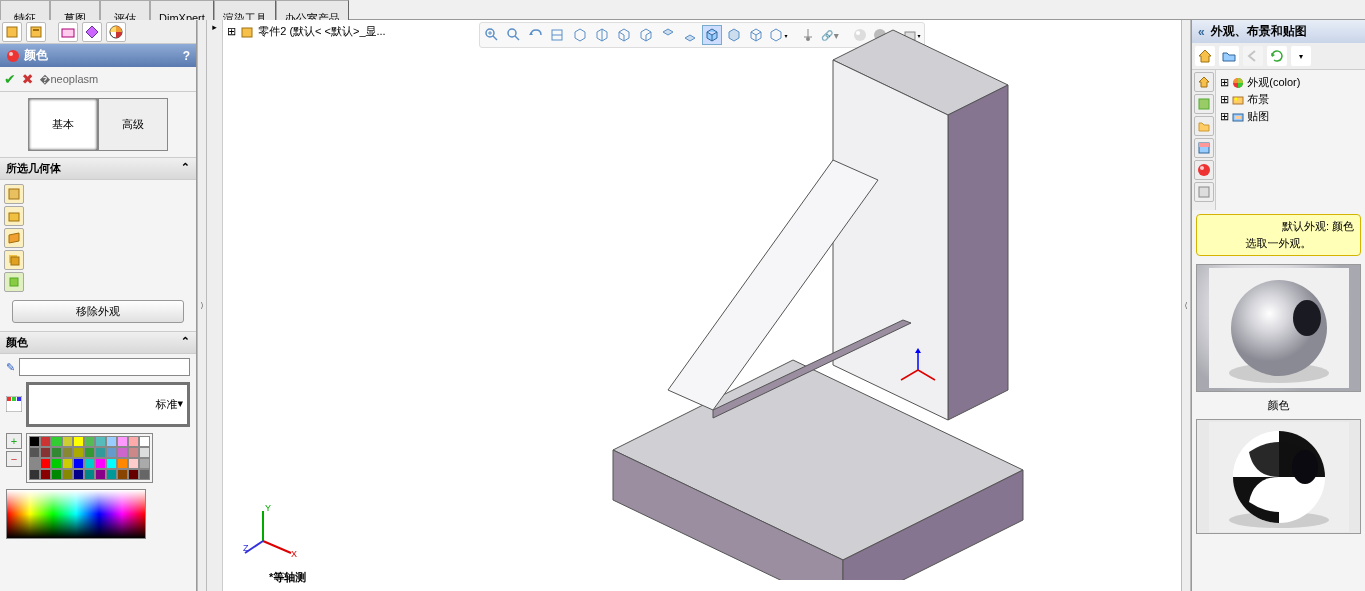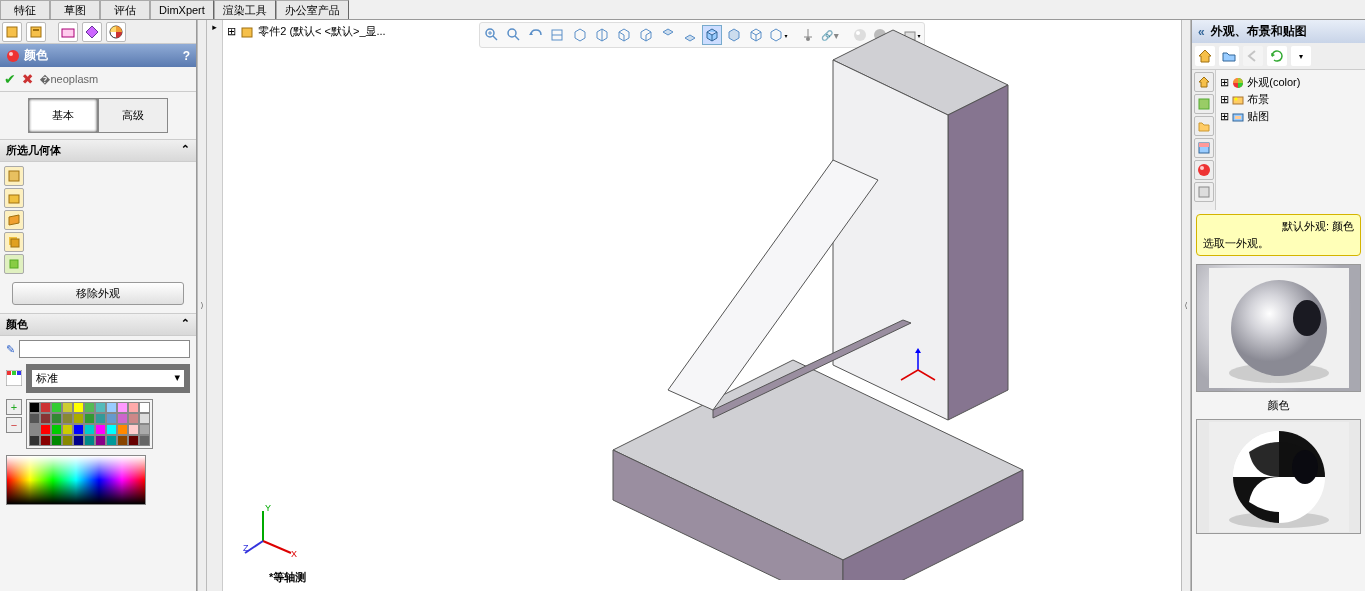--- a/index.html
+++ b/index.html
@@ -1,53 +1,53 @@
 <!DOCTYPE html>
 <html><head>
 <meta charset="utf-8">
 <style>
 * { box-sizing: border-box; margin: 0; padding: 0; font-family: "Microsoft YaHei", sans-serif; }
 body { width: 1365px; height: 591px; overflow: hidden; background: #fff; font-size: 11px; }
 
 
 .top-tabs { height: 20px; background: #f0f0f0; display: flex; border-bottom: 1px solid #999; }
-.top-tab { padding: 2px 8px; border: 1px solid #aaa; border-bottom: none; margin-right: 0; background: #e8e8e8; cursor: pointer; min-width: 50px; text-align: center; font-size: 11px; line-height: 15px; }
+.top-tab { padding: 10px 8px; border: 1px solid #aaa; border-bottom: none; margin-right: 0; background: #e8e8e8; cursor: pointer; min-width: 50px; text-align: center; font-size: 11px; line-height: 15px; }
 .top-tab.bordered { border-right: 1px solid #666; }
 
 
 .main { display: flex; height: 571px; }
 
 
 .left-panel { width: 197px; background: #f4f4f4; border-right: 1px solid #999; display: flex; flex-direction: column; }
 .feat-toolbar { height: 24px; display: flex; align-items: center; padding: 2px; gap: 4px; background: #eee; border-bottom: 1px solid #ccc; }
 .fm-icon { width: 20px; height: 20px; border: 1px solid #bbb; background: #fff; display: flex; align-items: center; justify-content: center; cursor: pointer; border-radius: 2px; }
 
 .color-header { background: linear-gradient(#8fabd6, #5a7ab0); color: #fff; padding: 3px 6px; font-size: 12px; font-weight: bold; display: flex; align-items: center; justify-content: space-between; }
 .ok-cancel { display: flex; gap: 6px; padding: 4px; border-bottom: 1px solid #ccc; }
 .ok-btn { color: #2a2; font-size: 14px; cursor: pointer; }
 .cancel-btn { color: #c33; font-size: 14px; cursor: pointer; }
 
 .radio-row { display: flex; padding: 6px 10px; gap: 0; justify-content:center;}
-.radio-btn { width: 70px; text-align: center; padding: 9px 0; border: 1px solid #888; background: #eee; cursor: pointer; font-size: 11px; }
+.radio-btn { width: 70px; text-align: center; padding: 18px 0; border: 1px solid #888; background: #eee; cursor: pointer; font-size: 11px; }
 .radio-btn.active { background: #fff; box-shadow: inset 0 0 3px #333; }
 
 .mini-tab { display: inline-block; padding: 3px 8px; border: 1px solid #999; border-bottom: none; background: #fff; margin-left: 4px; font-size: 11px; }
 
 .sec-header { background: linear-gradient(#f0f0f0,#d8d8d8); padding: 3px 6px; font-weight: bold; display: flex; justify-content: space-between; border-top: 1px solid #ccc; border-bottom: 1px solid #ccc; font-size: 11px; }
 .geo-body { display: flex; padding: 4px; gap: 4px; }
 .geo-icons { display: flex; flex-direction: column; gap: 2px; }
 .geo-icons .gi { width: 20px; height: 20px; border: 1px solid #aaa; border-radius: 2px; display:flex; align-items:center; justify-content:center;}
 .geo-list { flex: 1; height: 124px; background: #cee6f3; border: 1px solid #6a9ac9; padding: 2px 4px; font-size: 11px; }
 .remove-btn { margin: 4px 12px 8px 12px; padding: 3px 0; border: 1px solid #999; background: linear-gradient(#fff,#e0e0e0); text-align: center; cursor: pointer; border-radius: 3px; font-size: 11px;}
 
 .color-body { padding: 4px 6px; }
 .eyedrop-row { display: flex; align-items: center; gap: 4px; margin-bottom: 6px; }
 .color-input { flex: 1; height: 18px; border: 1px solid #888; background: #fff; }
 .combo-row { display: flex; align-items: center; gap: 4px; margin-bottom: 6px; }
-.combo { flex: 1; border: 6px solid #737373; padding: 1px 4px; background: #fff; display: flex; justify-content: space-between; }
+.combo { flex: 1; border: 3px solid #737373; padding: 12px 4px; background: #fff; display: flex; justify-content: flex-end; }
 .swatch-area { display: flex; gap: 4px; }
 .plusminus { display: flex; flex-direction: column; gap: 2px; }
 .pm { width: 16px; height: 16px; border: 1px solid #888; text-align: center; line-height: 14px; background: #eee; }
 .swatches { border: 1px solid #888; padding: 2px; }
 .swatch-row { display: flex; }
 .sw { width: 11px; height: 11px; border: 0.5px solid #888; }
 .gradient-box { margin-top: 6px; width: 140px; height: 50px; border: 1px solid #888; background: linear-gradient(to right, red, magenta, blue, cyan, lime, yellow, red), linear-gradient(to bottom, rgba(255,255,255,1), rgba(255,255,255,0) 50%, rgba(0,0,0,0) 50%, rgba(0,0,0,0.6)); background-blend-mode: normal, overlay;}
 
 
 .viewport-wrap { flex: 1; position: relative; background: #fff; display: flex; }
@@ -529,21 +529,21 @@
               <rect x="1" y="3" width="10" height="7" fill="#9cf" stroke="#369"></rect>
               <rect x="3" y="5" width="6" height="3" fill="#fc9"></rect>
             </svg>
           <span>贴图</span>
         </div>
       </div>
     </div>
 
     <div class="default-box">
       <div class="t">默认外观: 颜色</div>
-      <div style="text-align:left;">选取一外观。</div>
+      <div style="text-align:center;">选取一外观。</div>
     </div>
 
     <div class="preview">
       <svg width="140" height="120">
           <defs>
             <radialGradient id="sg" cx="40%" cy="35%">
               <stop offset="0%" stop-color="#fff"></stop>
               <stop offset="40%" stop-color="#d4d4da"></stop>
               <stop offset="100%" stop-color="#8a8a94"></stop>
             </radialGradient>

